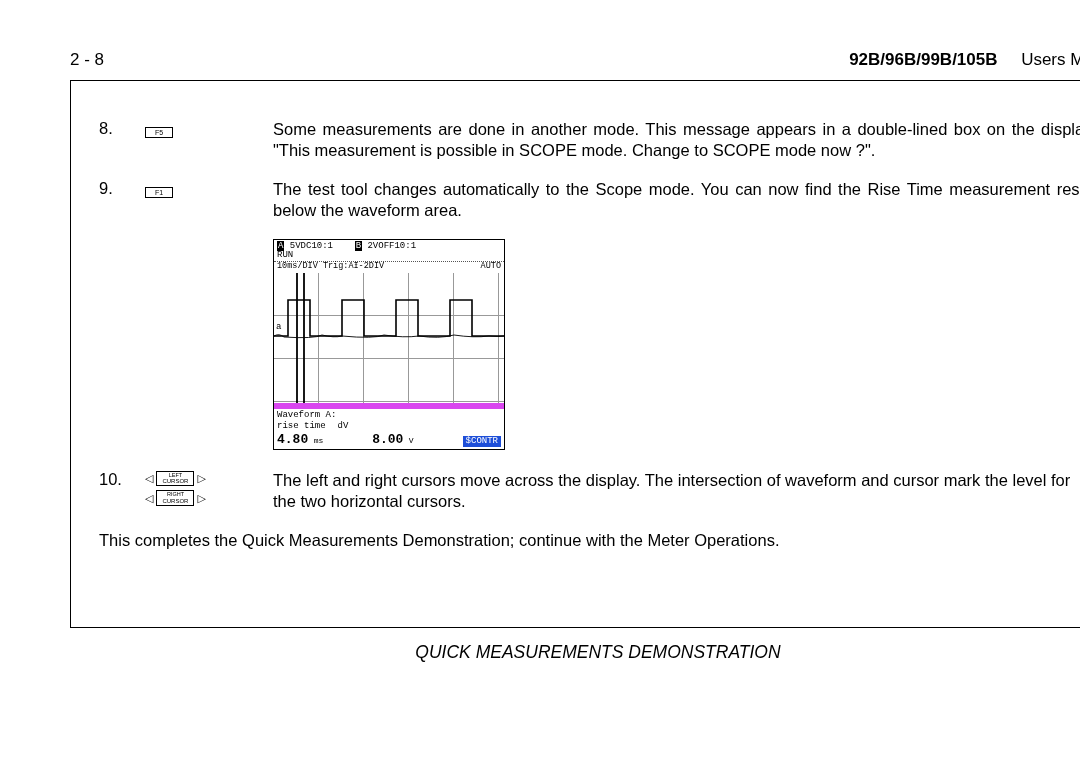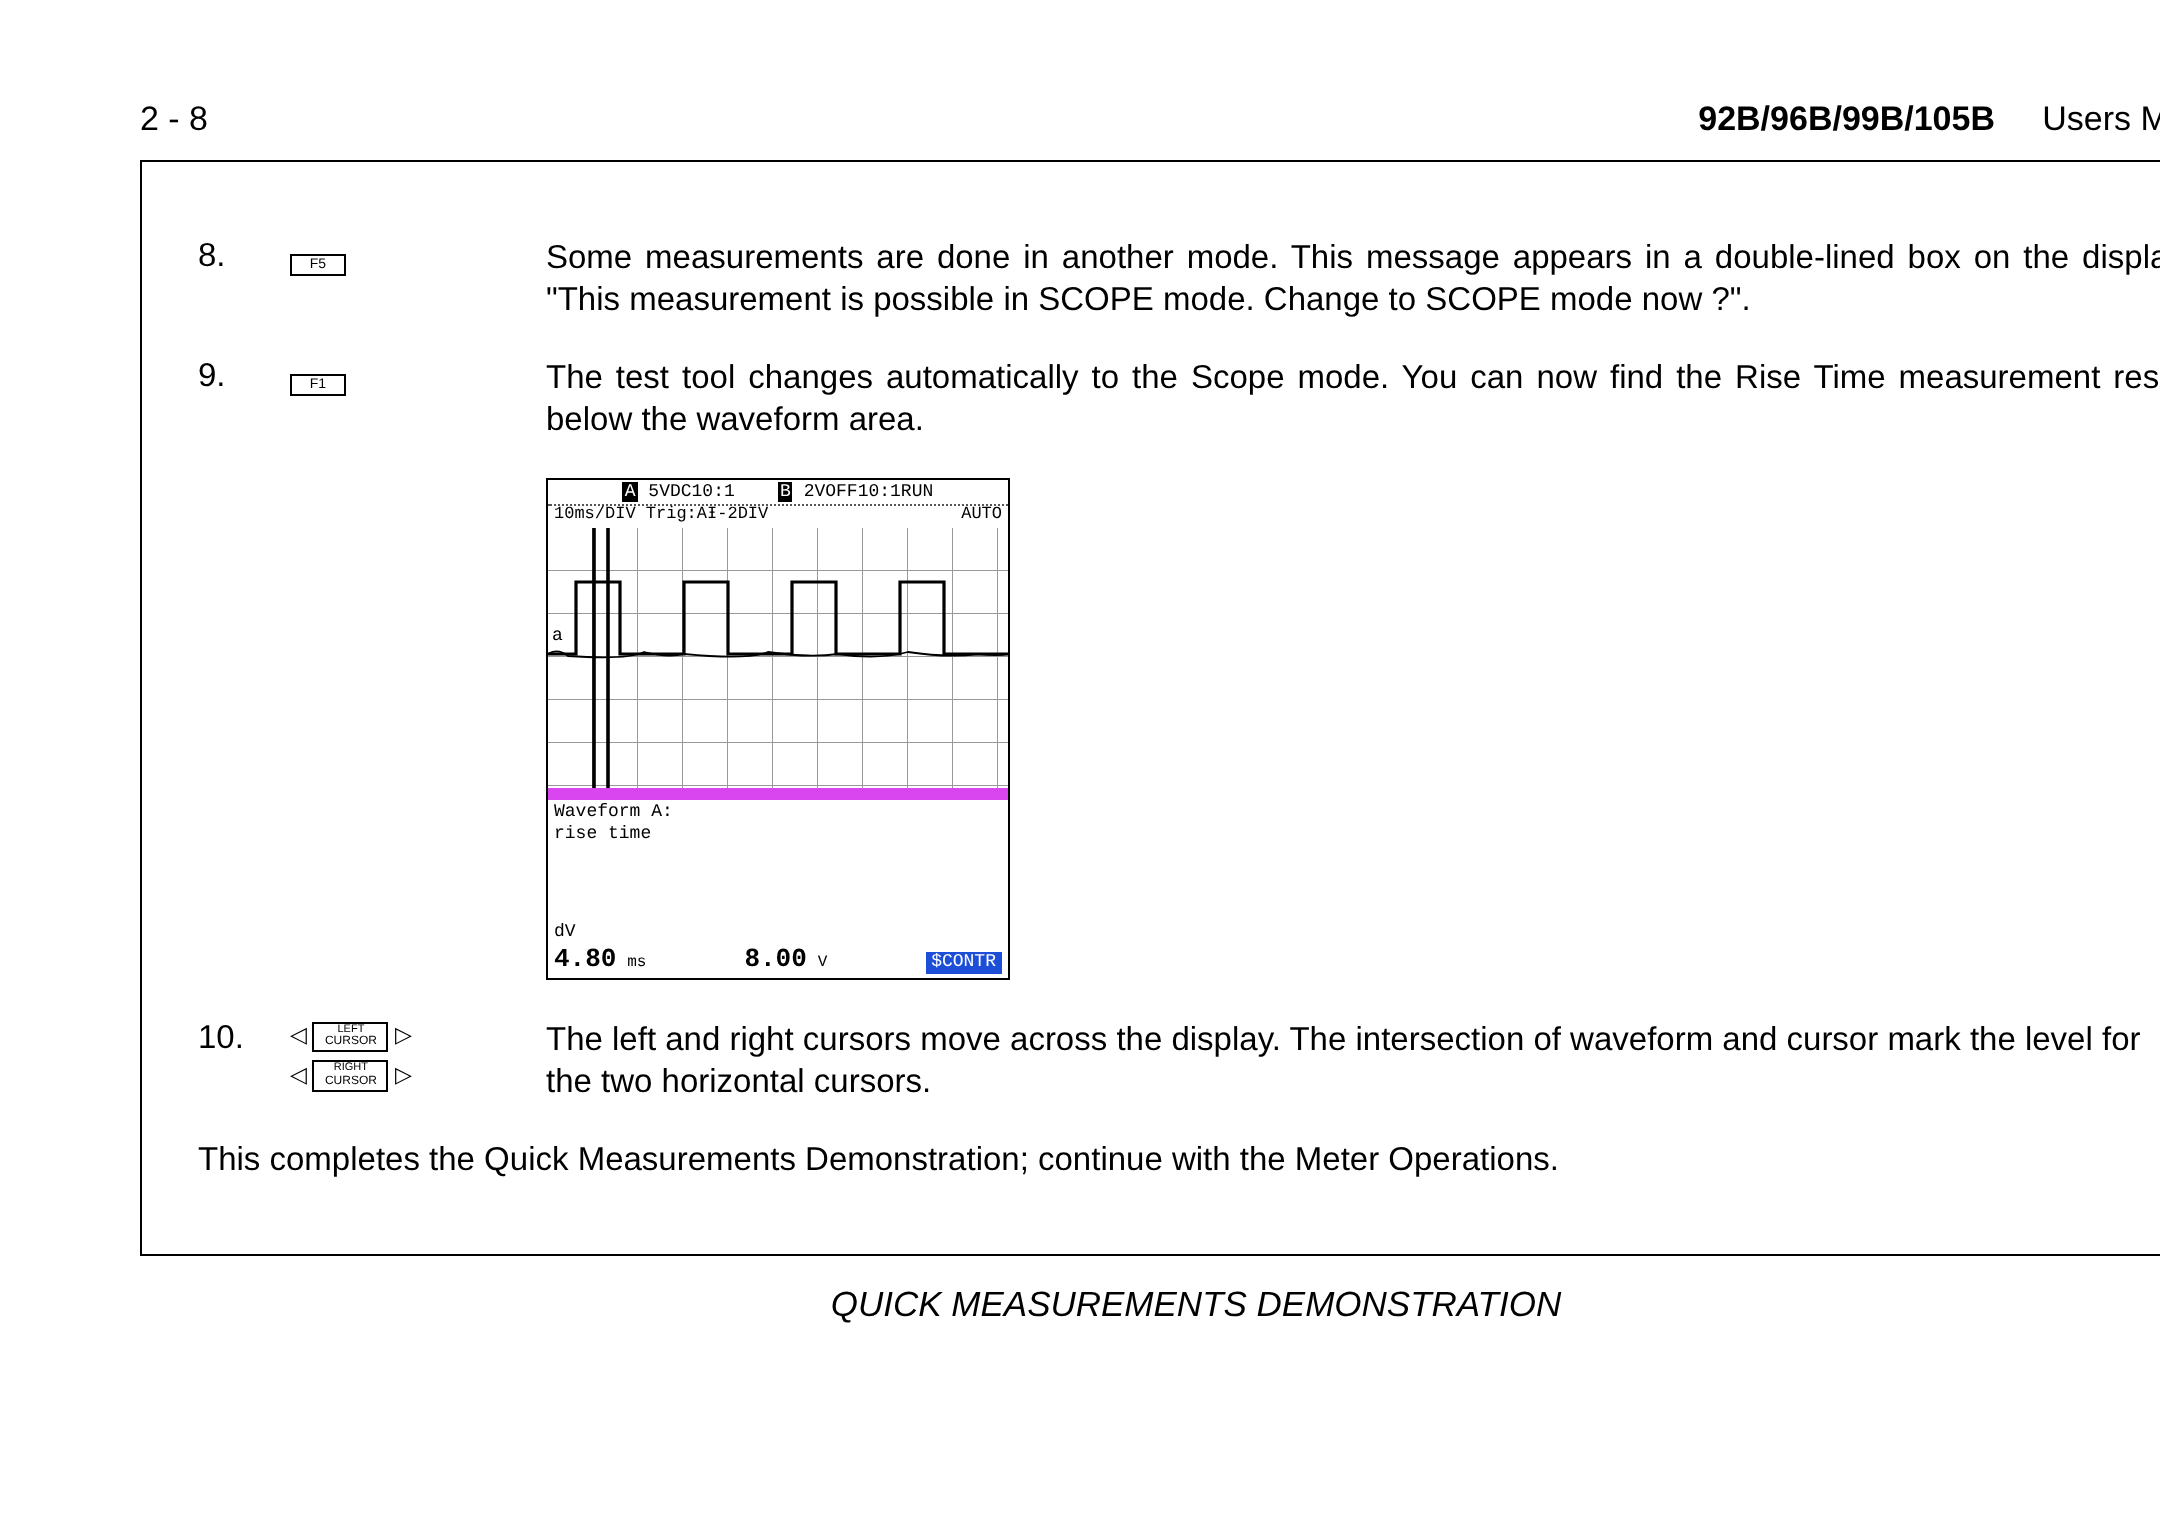--- a/index.html
+++ b/index.html
@@ -87,23 +87,24 @@
   }
   .scope {
     border: 1.5px solid #000;
     width: 232px;
     font-family: "Courier New", monospace;
     font-size: 9px;
     line-height: 1;
   }
   .scope-top {
     display: flex;
-    justify-content: center;
+    justify-content: flex-start;
     padding: 2px 3px 1px 3px;
     border-bottom: 1px dotted #555;
+    flex-direction: column;
   }
   .scope-top2 {
     padding: 0 3px 2px 3px;
     font-size: 8.5px;
     gap: 36px;
   }
   .scope-grid {
     position: relative;
     height: 130px;
     background-image:
@@ -122,24 +123,23 @@
     position: absolute;
     left: 0; top: 0;
   }
   .scope-meas {
     border-top: 6px solid #d946ef;
     padding: 2px 3px;
   }
   .scope-meas-row1 { font-size: 9px; margin-bottom: 2px; }
   .scope-meas-row2 {
     display: flex;
-    gap: 40px;
+    gap: 12px;
     font-size: 9px;
     margin-bottom: 2px;
-    flex-direction: column;
   }
   .scope-meas-row3 {
     display: flex;
     justify-content: space-between;
     align-items: baseline;
   }
   .scope-meas-row3 .val { font-size: 13px; font-weight: bold; margin-top: 13px; }
   .scope-meas-row3 .unit { font-size: 8px; }
   .contr {
     background: #1d4ed8;

